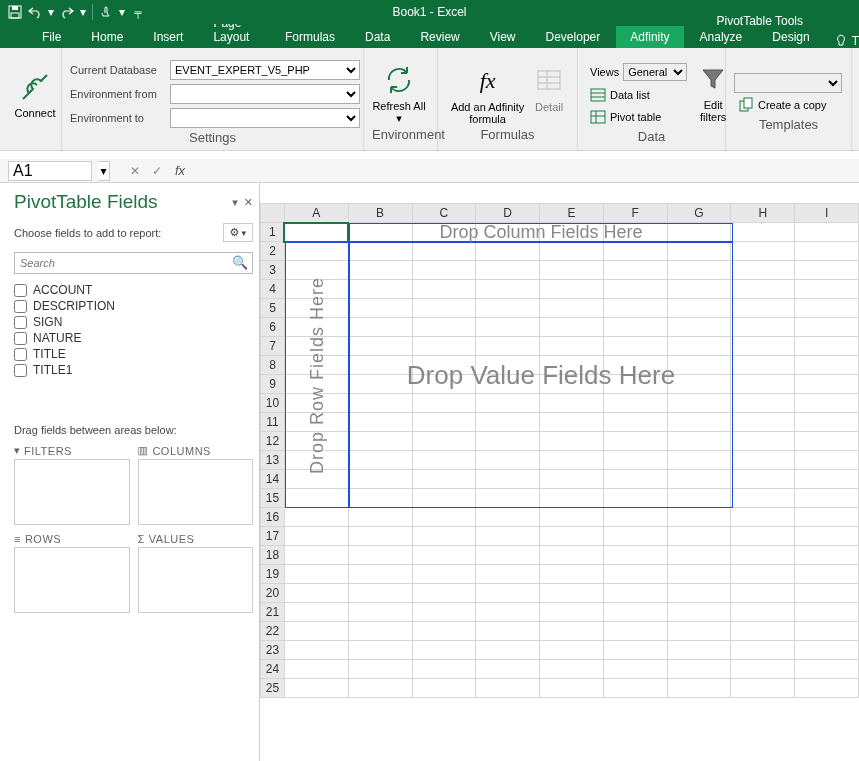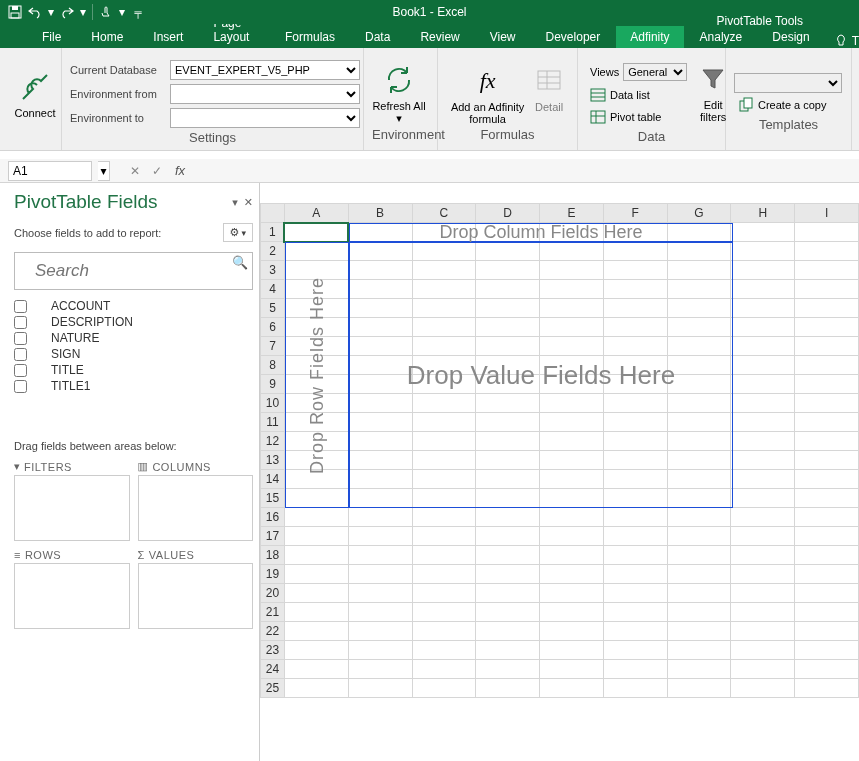--- a/index.html
+++ b/index.html
@@ -30,43 +30,43 @@
 .settings-body { display: grid; grid-template-columns: 100px 190px; row-gap: 4px; align-items: center; padding-top: 4px; }
 .settings-body label { font-size: 11px; color: #444; }
 .settings-body select { height: 20px; font-size: 11px; border: 1px solid #ababab; background:#fff; }
 
 .conn-body, .form-body, .data-body, .tpl-body { display:flex; align-items:flex-start; }
 .small-btn { display:flex; align-items:center; gap:4px; font-size:11px; padding:2px 4px; cursor:pointer; }
 .stack { display:flex; flex-direction:column; gap:2px; }
 
 
 .fbar-row { height: 24px; background:#f6f6f6; border-bottom:1px solid #d4d4d4; display:flex; align-items:center; }
-.name-box { width:84px; height:20px; border:1px solid #ccc; margin:0 6px 0 8px; background:#fff; display:flex; align-items:center; padding:0 4px; font-size:12px; }
+.name-box { width:84px; height:20px; border:1px solid #ccc; margin:0 6px 0 8px; background:#fff; display:flex; align-items:center; padding:0 4px; font-size:16px; }
 .name-box-dd { width:12px; height:20px; border:1px solid #ccc; border-left:none; background:#fff; display:flex; align-items:center; justify-content:center; cursor:pointer; }
 .fbar-btns { display:flex; align-items:center; color:#888; }
 .fbar-btns span { width:22px; text-align:center; cursor:pointer; font-size:12px; }
 .fx { font-style:italic; font-size:13px; color:#555; width:24px; text-align:center; }
 .fbar-input { flex:1; height:20px; border:none; background:transparent; }
 
 
 .main { display:flex; height:590px; }
 
 
 .pane { width:260px; background:#fff; border-right:1px solid #ccc; display:flex; flex-direction:column; padding:8px 6px 6px 14px; }
 .pane-title-row { display:flex; align-items:center; justify-content:space-between; }
 .pane-title { font-size:19px; color:#217346; font-weight:300; }
 .pane-title-icons { display:flex; gap:6px; color:#666; font-size:11px; align-items:center; }
 .pane-sub { color:#444; font-size:11px; margin-top:10px; display:flex; align-items:center; justify-content:space-between; }
 .pane-gear { border:1px solid #ccc; padding:2px 6px; display:flex; align-items:center; gap:2px; cursor:pointer; font-size:11px; }
 .search-box { margin-top:10px; position:relative; }
-.search-box input { width:100%; height:38px; border:1px solid #bbb; padding:2px 22px 2px 20px; font-size:17px; font-style:italic; color:#888; }
+.search-box input { width:100%; height:22px; border:1px solid #bbb; padding:2px 22px 2px 5px; font-size:11px; font-style:italic; color:#888; }
 .search-box .mag { position:absolute; right:4px; top:3px; color:#217346; font-size:13px; }
 
 .field-list { margin-top:8px; height:128px; border:none; overflow-y:scroll; }
-.field-item { display:flex; align-items:center; gap:24px; padding:1px 0; font-size:12px; color:#333; }
+.field-item { display:flex; align-items:center; gap:6px; padding:1px 0; font-size:12px; color:#333; }
 .field-item input { width:13px; height:13px; }
 
 .drag-label { font-size:11px; color:#444; margin-top:14px; }
 .areas { display:grid; grid-template-columns:1fr 1fr; gap:8px; margin-top:8px; }
 .area-box { }
 .area-head { font-size:11px; color:#666; letter-spacing:0.5px; display:flex; align-items:center; gap:4px; padding-bottom:2px; }
 .area-body { height:66px; border:1px solid #ccc; background:#fff; }
 
 
 .sheet-wrap { flex:1; display:flex; flex-direction:column; }
@@ -307,25 +307,25 @@
         <div class="field-item">
           <input type="checkbox" style="">
           <span>ACCOUNT</span>
         </div>
         <div class="field-item">
           <input type="checkbox" style="">
           <span>DESCRIPTION</span>
         </div>
         <div class="field-item">
           <input type="checkbox" style="">
-          <span>NATURE</span>
+          <span>SIGN</span>
         </div>
         <div class="field-item">
           <input type="checkbox" style="">
-          <span>SIGN</span>
+          <span>NATURE</span>
         </div>
         <div class="field-item">
           <input type="checkbox" style="">
           <span>TITLE</span>
         </div>
         <div class="field-item">
           <input type="checkbox" style="">
           <span>TITLE1</span>
         </div>
       </div>

